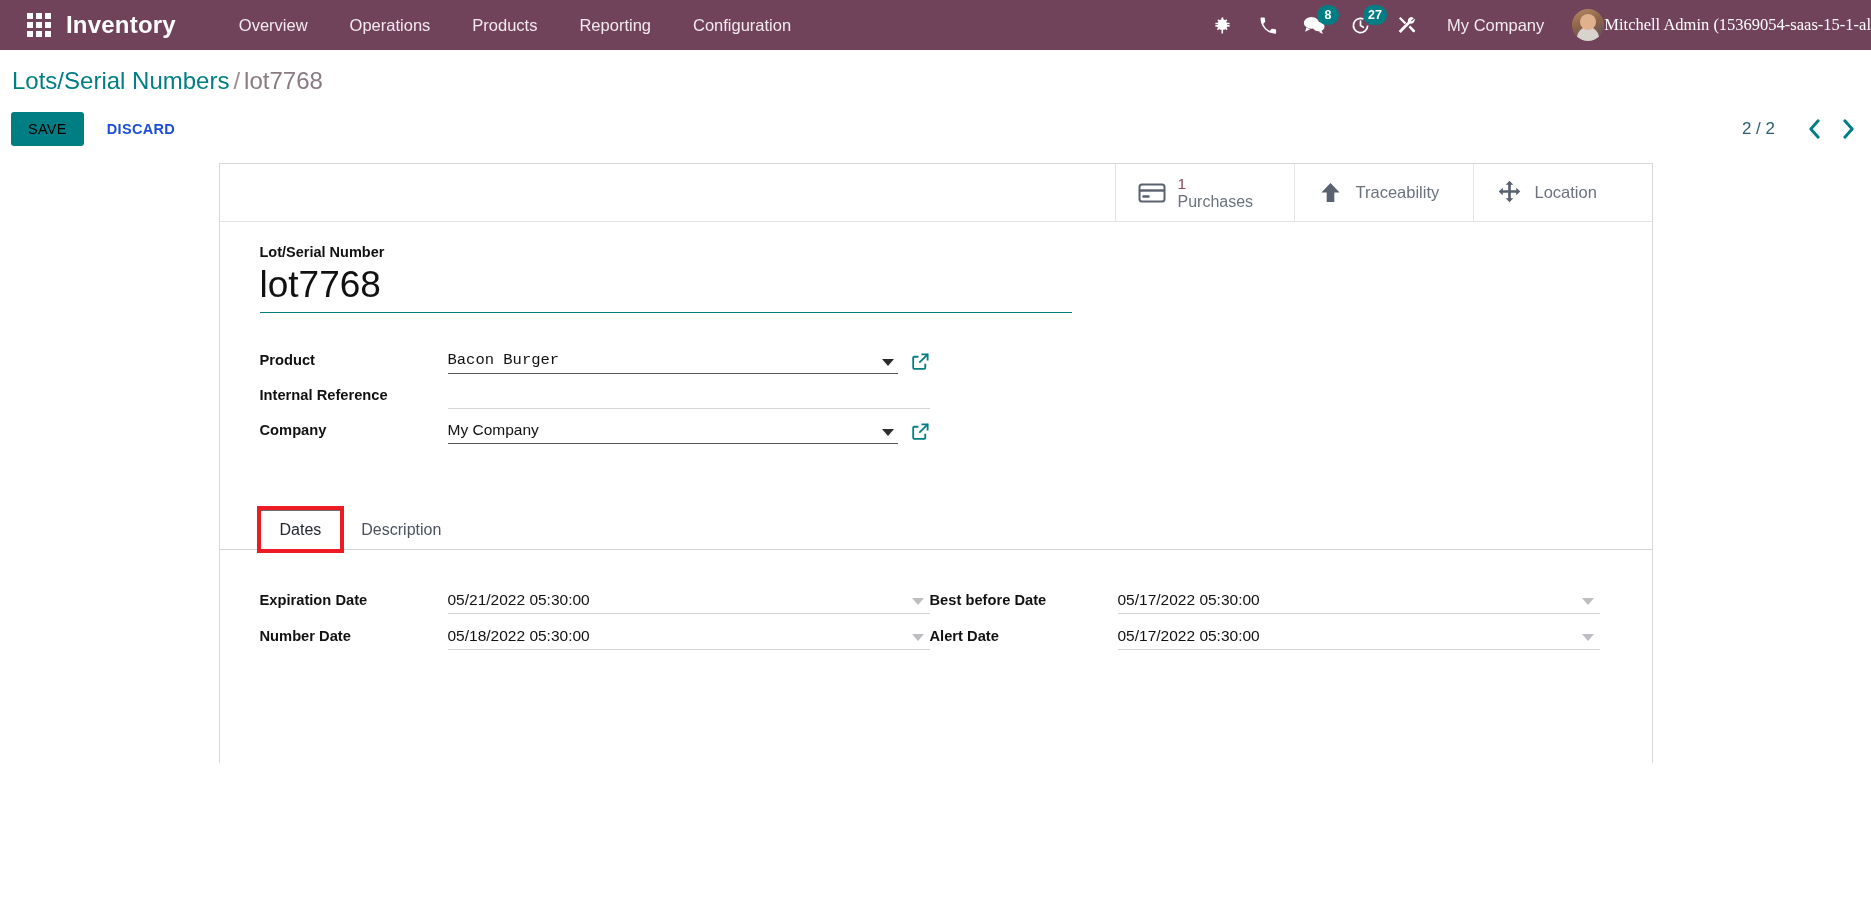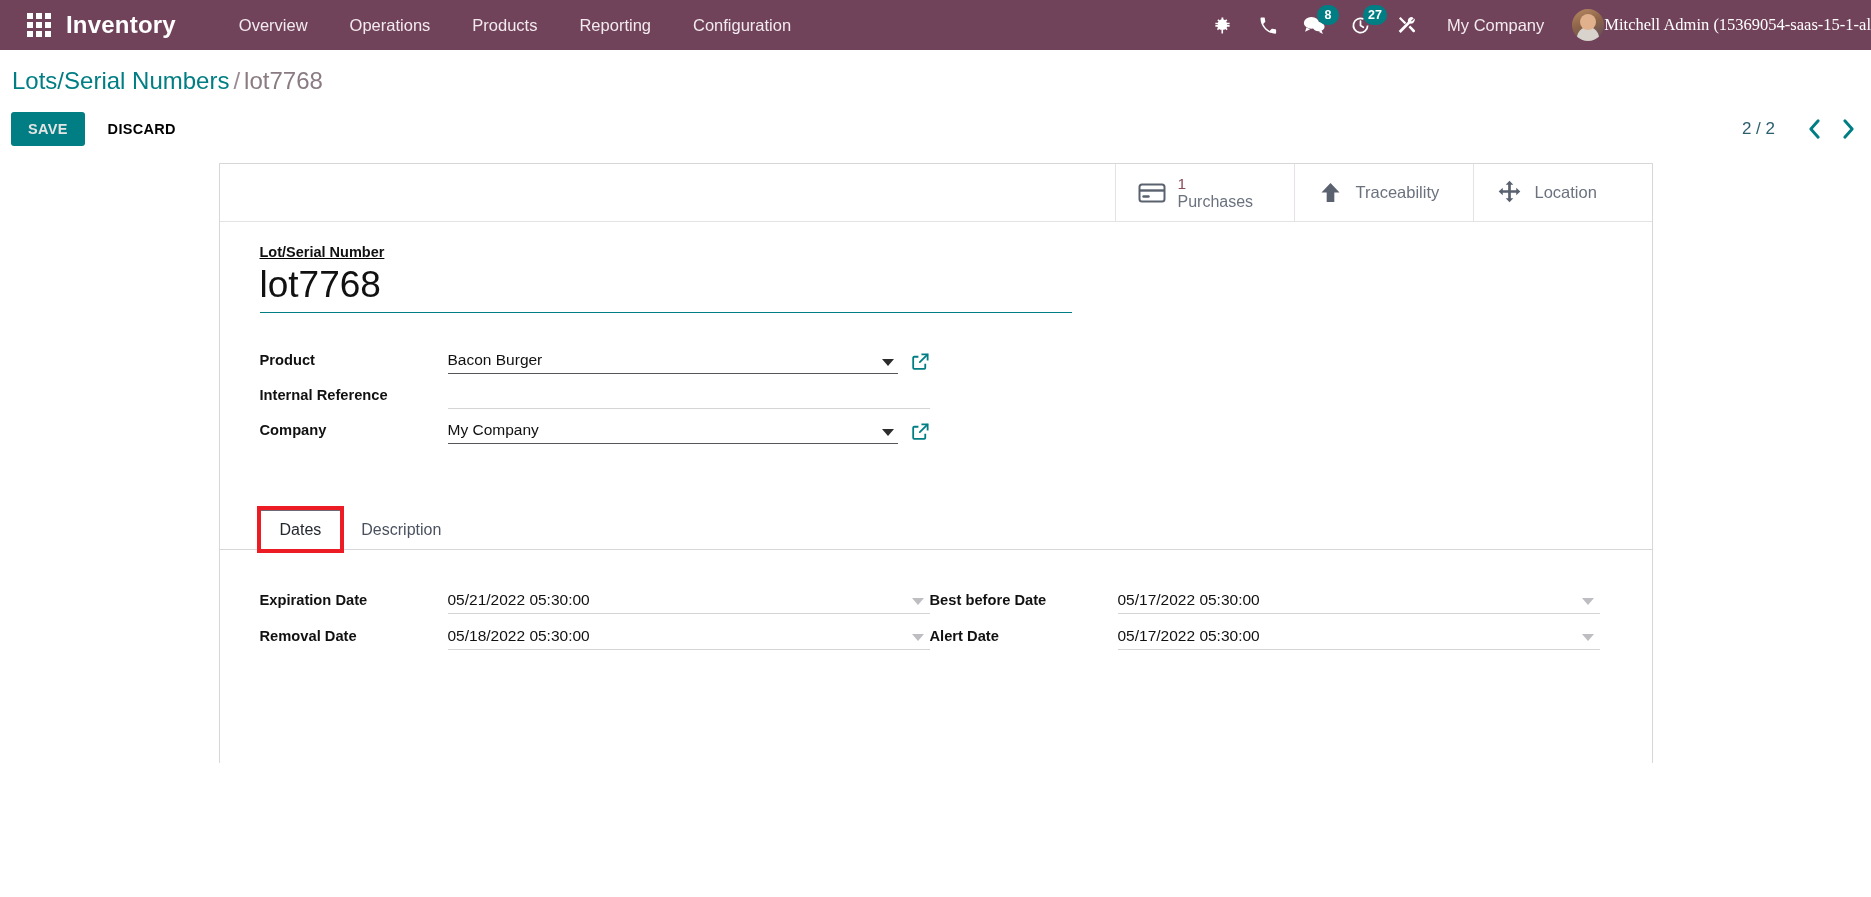--- a/index.html
+++ b/index.html
@@ -142,33 +142,33 @@
 
   .cp-actions {
     display: flex;
     align-items: center;
     margin-top: 17px;
     padding-left: 11px;
     height: 36px;
   }
   .btn-save {
     background: #017e84;
-    color: #e5e5e5;
+    color: #000000;
     border: none;
     font-size: 14.5px;
-    font-weight: bold;
+    font-weight: normal;
     letter-spacing: .3px;
     padding: 9px 17px;
     border-radius: 3px;
     cursor: pointer;
     font-family: inherit;
   }
   .btn-discard {
     background: transparent;
-    color: #000000;
+    color: #1d4ed8;
     border: none;
     font-size: 14.5px;
     font-weight: bold;
     letter-spacing: .3px;
     padding: 9px 16px;
     margin-left: 7px;
     cursor: pointer;
     font-family: inherit;
   }
   .pager {
@@ -219,21 +219,21 @@
     min-width: 179px;
   }
   .smart-btn .sb-icon { color: #5a6270; display: flex; align-items: center; }
   .sb-text { display: flex; flex-direction: column; justify-content: center; line-height: 1.12; }
   .sb-value { font-size: 15.5px; color: #8d4a58; }
   .sb-label { font-size: 16px; color: #6b727e; white-space: nowrap; }
   .sb-label-only { font-size: 16.5px; color: #6b727e; white-space: nowrap; }
 
   
   .sheet-body { padding: 22px 40px 0 40px; }
-  .title-block { margin-bottom: 22px; text-decoration: underline; }
+  .title-block { margin-bottom: 22px; }
   .field-title-label {
     font-size: 14.5px;
     color: #111111;
     font-weight: bold;
     margin-bottom: 4px;
   }
   .title-input {
     font-size: 37px;
     color: #111111;
     border: none;
@@ -518,21 +518,21 @@
       <div class="title-block">
         <div class="field-title-label">Lot/Serial Number</div>
         <input class="title-input" type="text" value="lot7768" style="">
       </div>
 
       <div class="group">
 
         <div class="frow">
           <div class="flabel">Product</div>
           <div class="fvalue">
-            <div style="position:relative;flex:1;">
+            <div style="position:relative;flex:1;font-family:Liberation Mono, monospace;">
               <input class="fin" type="text" value="Bacon Burger" style="">
               <span class="caret"></span>
             </div>
             <span class="ext-link">
               <svg width="19" height="19" viewBox="0 0 20 20" fill="none" stroke="#017e84" stroke-width="1.9">
                 <path d="M11 2.5h6.5V9"></path>
                 <path d="M17.2 2.8L9.3 10.7" stroke-linecap="round"></path>
                 <path d="M15 12.3v4.4a1 1 0 0 1-1 1H3.3a1 1 0 0 1-1-1V6a1 1 0 0 1 1-1h4.5"></path>
               </svg>
             </span>
@@ -578,21 +578,21 @@
       <div class="nb-page">
         <div class="nb-col">
           <div class="date-row">
             <div class="date-label">Expiration Date</div>
             <div class="date-val">
               <input class="date-in" type="text" value="05/21/2022 05:30:00" style="">
               <span class="caret-lite"></span>
             </div>
           </div>
           <div class="date-row">
-            <div class="date-label">Removal Date</div>
+            <div class="date-label">Number Date</div>
             <div class="date-val">
               <input class="date-in" type="text" value="05/18/2022 05:30:00" style="">
               <span class="caret-lite"></span>
             </div>
           </div>
         </div>
 
         <div class="nb-col right">
           <div class="date-row">
             <div class="date-label">Best before Date</div>

